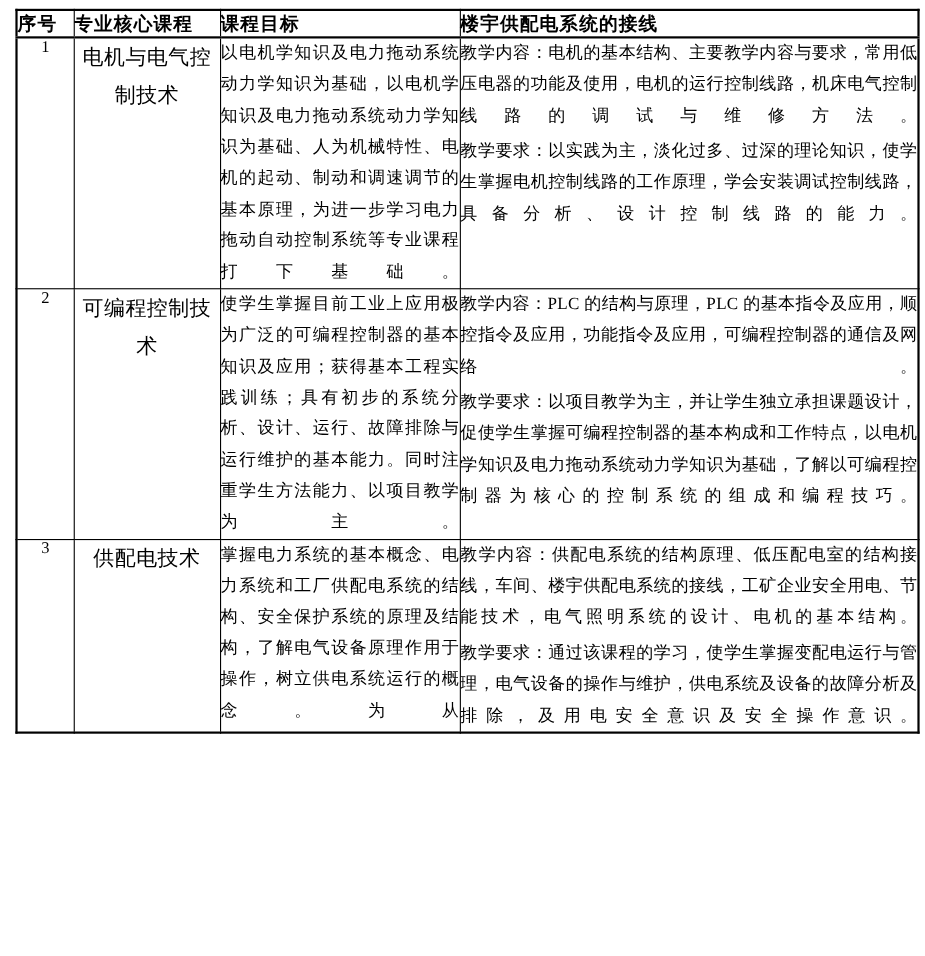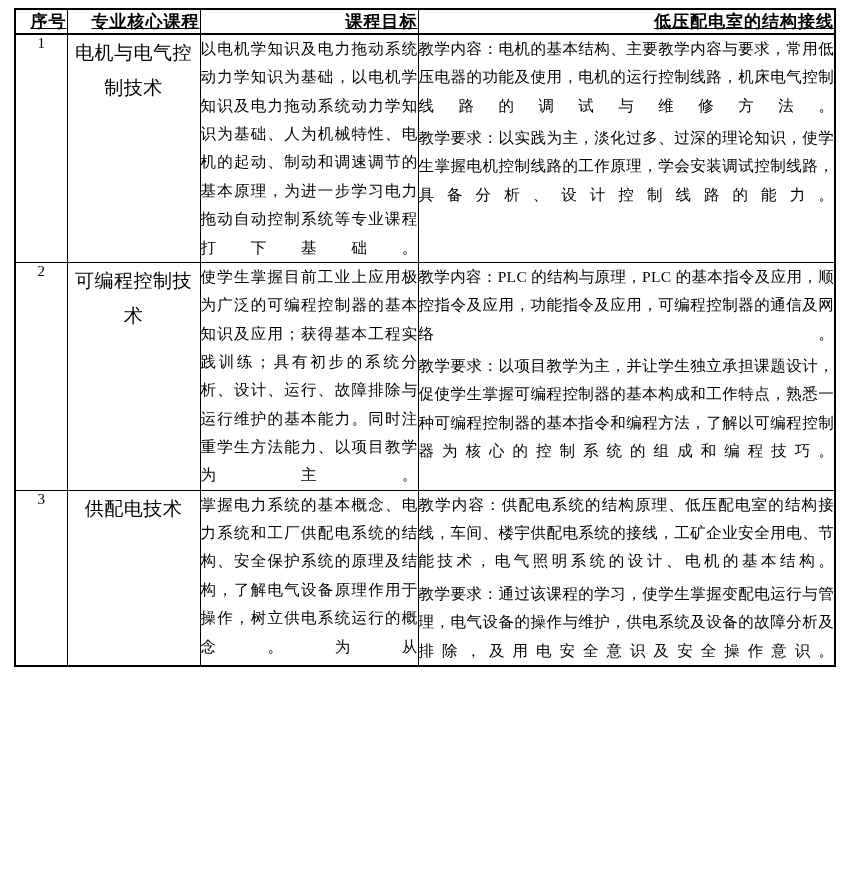--- a/index.html
+++ b/index.html
@@ -30,27 +30,26 @@
   table.course-table th,
   table.course-table td {
     border: 1px solid #000;
     vertical-align: top;
     padding: 0;
   }
   table.course-table thead th {
     border-bottom: 2px solid #000;
   }
   .hdr {
-    text-align: right;
+    text-align: left;
     font-weight: bold;
     font-size: 17px;
     padding: 8px 2px 7px 2px;
     letter-spacing: 1px;
     font-family: "Liberation Serif", "DejaVu Serif", serif;
-    text-decoration: underline;
   }
   col.c-no { width: 52px; }
   col.c-name { width: 133px; }
   col.c-goal { width: 218px; }
   col.c-content { width: 417px; }
 
   .cell-no {
     text-align: center;
     font-size: 15px;
     vertical-align: middle;
@@ -99,21 +98,21 @@
       <col class="c-no">
       <col class="c-name">
       <col class="c-goal">
       <col class="c-content">
     </colgroup>
     <thead>
       <tr>
         <th class="hdr">序号</th>
         <th class="hdr">专业核心课程</th>
         <th class="hdr">课程目标</th>
-        <th class="hdr">低压配电室的结构接线</th>
+        <th class="hdr">楼宇供配电系统的接线</th>
       </tr>
     </thead>
     <tbody>
       <tr>
         <td class="cell-no">1</td>
         <td class="cell-name">电机与电气控制技术</td>
         <td class="cell-goal">
           <p class="para justify-full">以电机学知识及电力拖动系统动力学知识为基础，以电机学知识及电力拖动系统动力学知识为基础、人为机械特性、电机的起动、制动和调速调节的基本原理，为进一步学习电力拖动自动控制系统等专业课程打下基础。</p>
         </td>
         <td class="cell-content">
@@ -122,21 +121,21 @@
         </td>
       </tr>
       <tr>
         <td class="cell-no">2</td>
         <td class="cell-name">可编程控制技术</td>
         <td class="cell-goal">
           <p class="para justify-full">使学生掌握目前工业上应用极为广泛的可编程控制器的基本知识及应用；获得基本工程实践训练；具有初步的系统分析、设计、运行、故障排除与运行维护的基本能力。同时注重学生方法能力、以项目教学为主。</p>
         </td>
         <td class="cell-content">
           <p class="para justify-full">教学内容：PLC 的结构与原理，PLC 的基本指令及应用，顺控指令及应用，功能指令及应用，可编程控制器的通信及网络。</p>
-          <p class="para justify-full">教学要求：以项目教学为主，并让学生独立承担课题设计，促使学生掌握可编程控制器的基本构成和工作特点，熟悉一种可编程控制器的基本指令和编程方法，了解以可编程控制器为核心的控制系统的组成和编程技巧。</p>
+          <p class="para justify-full">教学要求：以项目教学为主，并让学生独立承担课题设计，促使学生掌握可编程控制器的基本构成和工作特点，以电机学知识及电力拖动系统动力学知识为基础，了解以可编程控制器为核心的控制系统的组成和编程技巧。</p>
         </td>
       </tr>
       <tr>
         <td class="cell-no">3</td>
         <td class="cell-name">供配电技术</td>
         <td class="cell-goal">
           <p class="para justify-full">掌握电力系统的基本概念、电力系统和工厂供配电系统的结构、安全保护系统的原理及结构，了解电气设备原理作用于操作，树立供电系统运行的概念。为从</p>
         </td>
         <td class="cell-content">
           <p class="para justify-full">教学内容：供配电系统的结构原理、低压配电室的结构接线，车间、楼宇供配电系统的接线，工矿企业安全用电、节能技术，电气照明系统的设计、电机的基本结构。</p>

